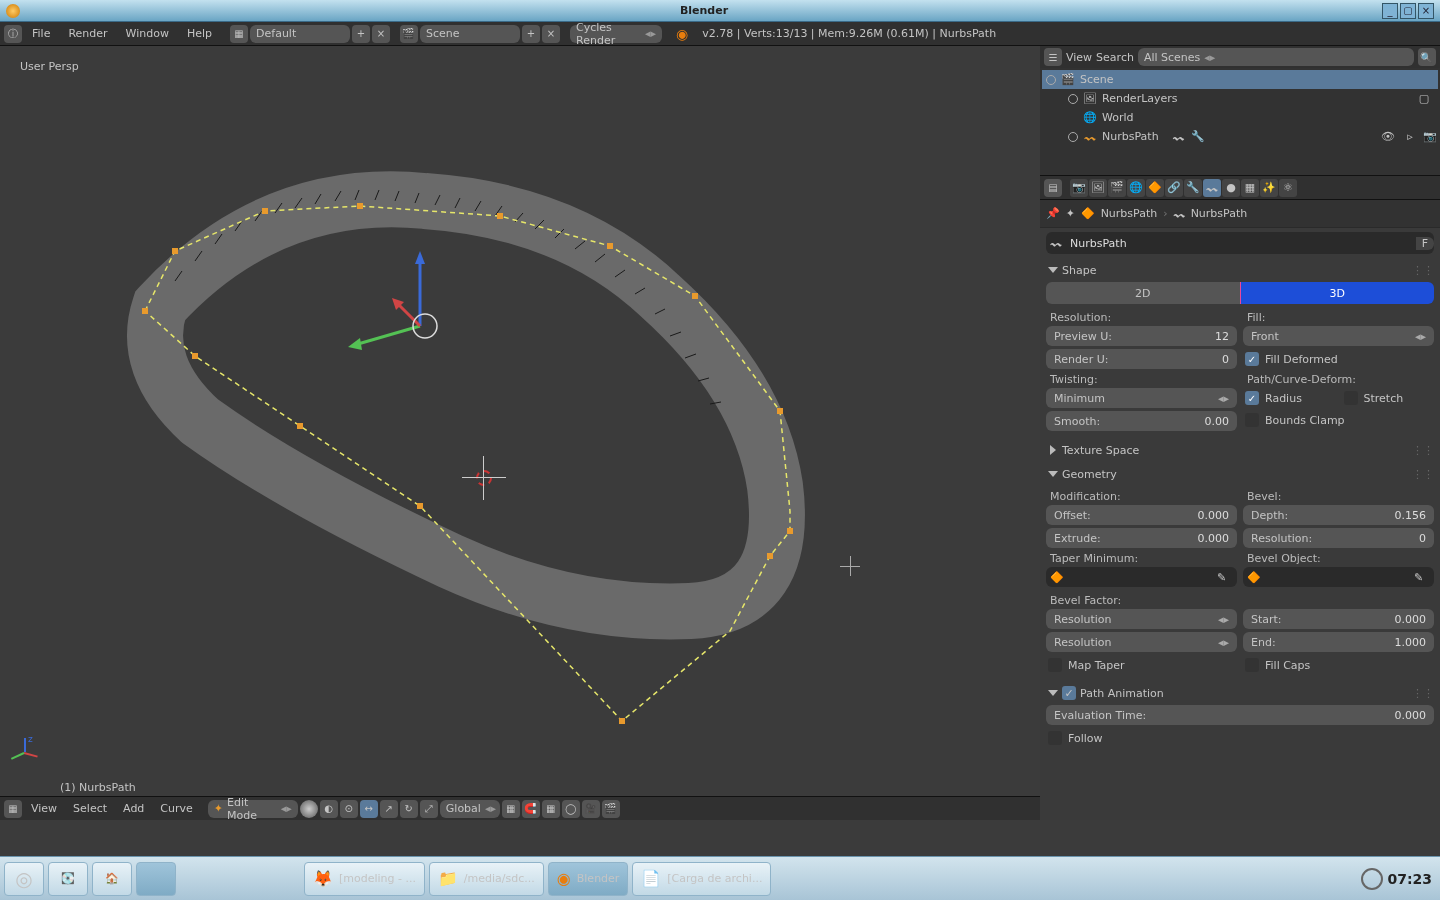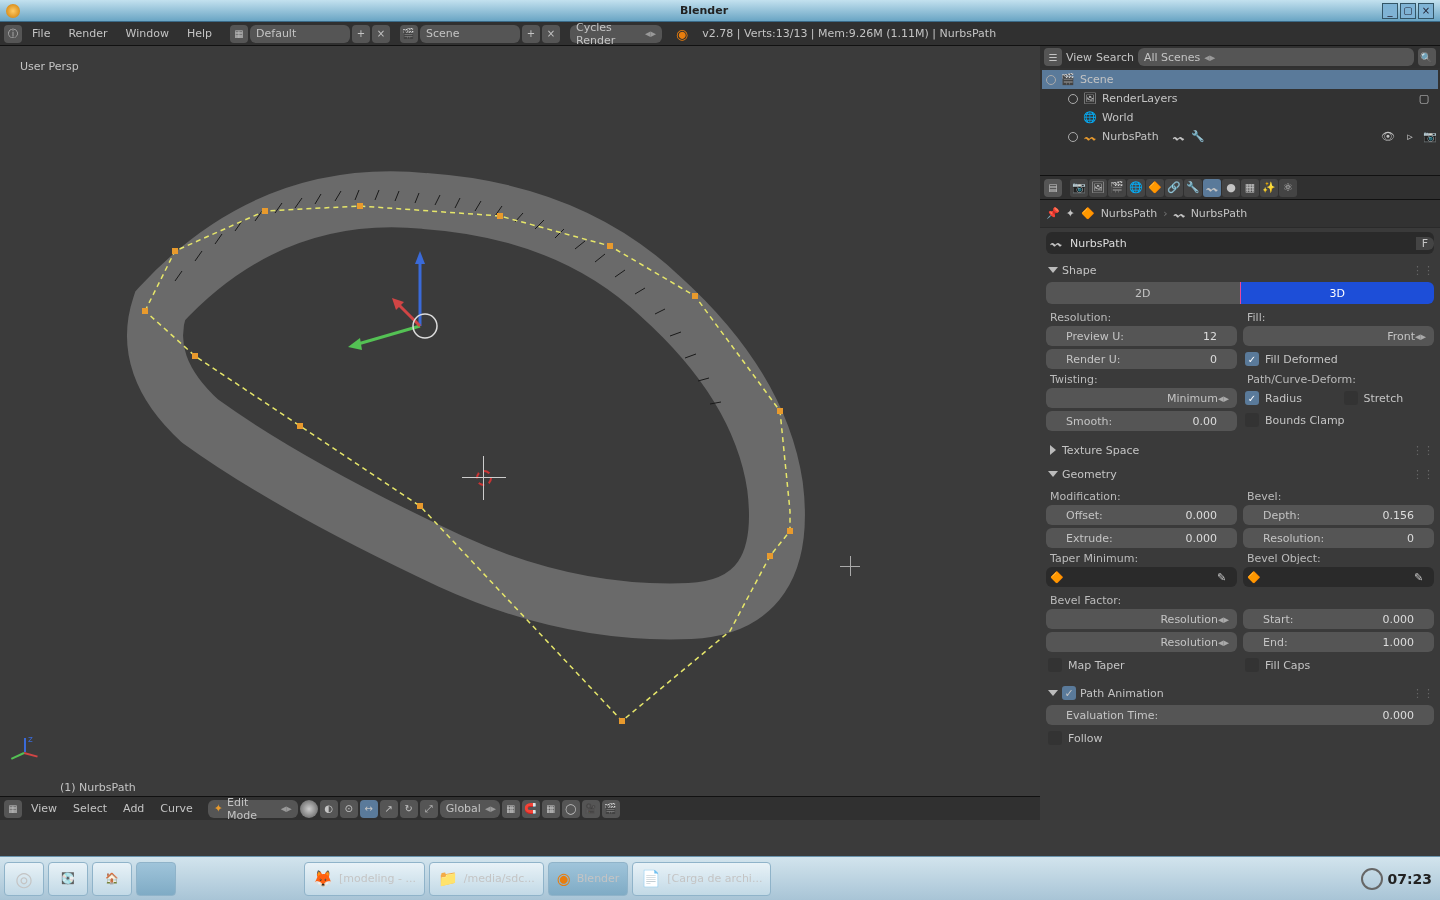--- a/index.html
+++ b/index.html
@@ -77,25 +77,25 @@
 .panel{margin-bottom:4px;}
 .panel-head{display:flex;align-items:center;height:20px;gap:4px;padding-left:2px;}
 .panel-head .tri2{width:0;height:0;border-left:5px solid transparent;border-right:5px solid transparent;border-top:6px solid #bbb;}
 .panel-head .tri2.closed{transform:rotate(-90deg);}
 .panel-head .grip{margin-left:auto;color:#666;}
 .panel-body{padding:2px 0;}
 
 .row2{display:flex;gap:6px;}
 .col{flex:1;}
 .lbl{display:block;margin:4px 0 2px 4px;color:#bbb;}
-.numfield{display:flex;align-items:center;background:#555;border-radius:6px;height:20px;padding:0 20px;margin-bottom:3px;}
+.numfield{display:flex;align-items:center;background:#555;border-radius:6px;height:20px;padding:0 8px;margin-bottom:3px;}
 .numfield .nl{flex:1;}
 .numfield .nv{color:#ddd;}
 .selectfield{display:flex;align-items:center;background:#555;border-radius:6px;height:20px;padding:0 8px;margin-bottom:3px;}
-.selectfield .sl{flex:1;text-align:right;}
+.selectfield .sl{flex:1;}
 .selectfield .ar{color:#aaa;}
 .check{display:flex;align-items:center;gap:6px;height:20px;margin-bottom:2px;padding-left:2px;}
 .check .box{width:14px;height:14px;border-radius:3px;background:#333;display:flex;align-items:center;justify-content:center;color:#fff;font-size:10px;}
 .check .box.on{background:#5a7a9a;}
 .btngroup{display:flex;border-radius:6px;overflow:hidden;height:22px;margin-bottom:3px;}
 .btngroup .bg{flex:1;background:#555;display:flex;align-items:center;justify-content:center;border-right:1px solid #ec4899;}
 .btngroup .bg.active{background:#1d4ed8;color:#fff;}
 .btngroup .bg:last-child{border-right:none;}
 .objfield{display:flex;align-items:center;background:#2a2a2a;border-radius:6px;height:20px;padding:0 4px;margin-bottom:3px;}
 .objfield .cube{width:16px;}
@@ -144,21 +144,21 @@
   </div>
   <div class="sqbtn">+</div>
   <div class="sqbtn">×</div>
   <div class="spacer"></div>
   <div class="dd" style="width:92px">
     <span>Cycles Render</span>
     <span class="arrows">◂▸</span>
   </div>
   <div class="spacer"></div>
   <span style="color:#e87d0d;font-size:14px;margin:0 4px">◉</span>
-  <div class="statline">v2.78 | Verts:13/13 | Mem:9.26M (1.11M) | NurbsPath</div>
+  <div class="statline">v2.78 | Verts:13/13 | Mem:9.26M (0.61M) | NurbsPath</div>
 </div>
 
 <div class="main">
 
   <div class="viewport">
     <div class="vp-label">User Persp</div>
 
     <svg class="scene" viewBox="0 0 1040 770">
 
       <path d="M 160,260 Q 270,140 425,155 Q 570,165 660,250 Q 760,340 775,440 Q 790,560 690,565 Q 570,570 450,515 Q 290,440 200,375 Q 140,320 160,260 Z" fill="none" stroke="#6a6a6a" stroke-width="56" stroke-linecap="round"></path>

